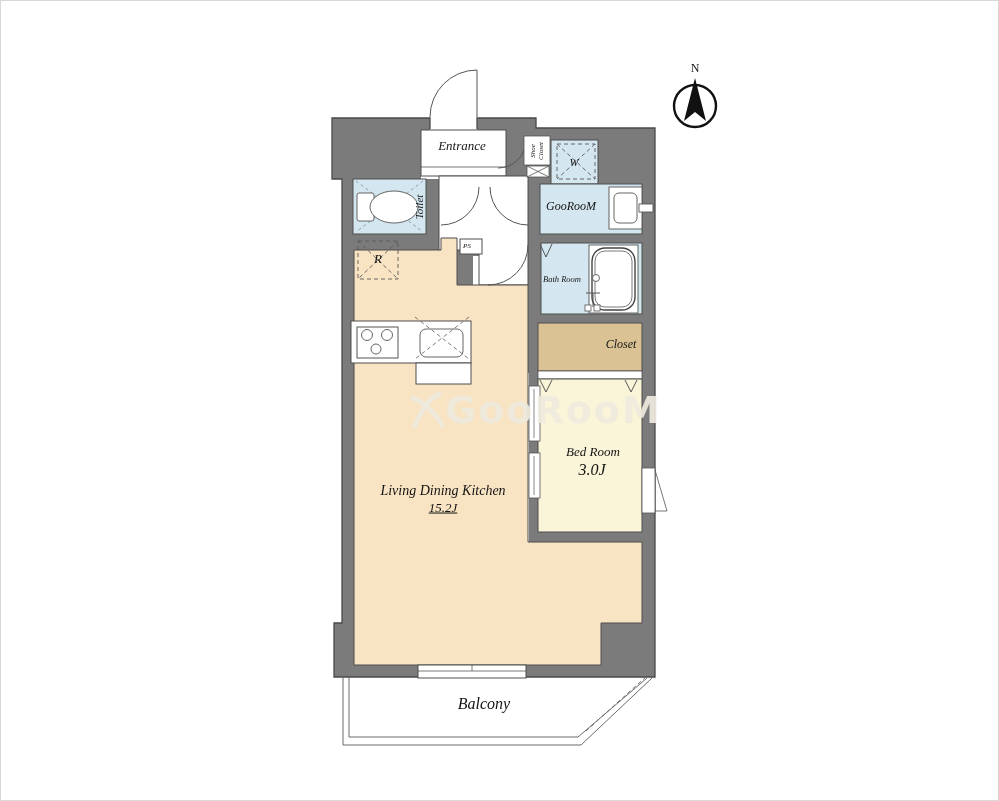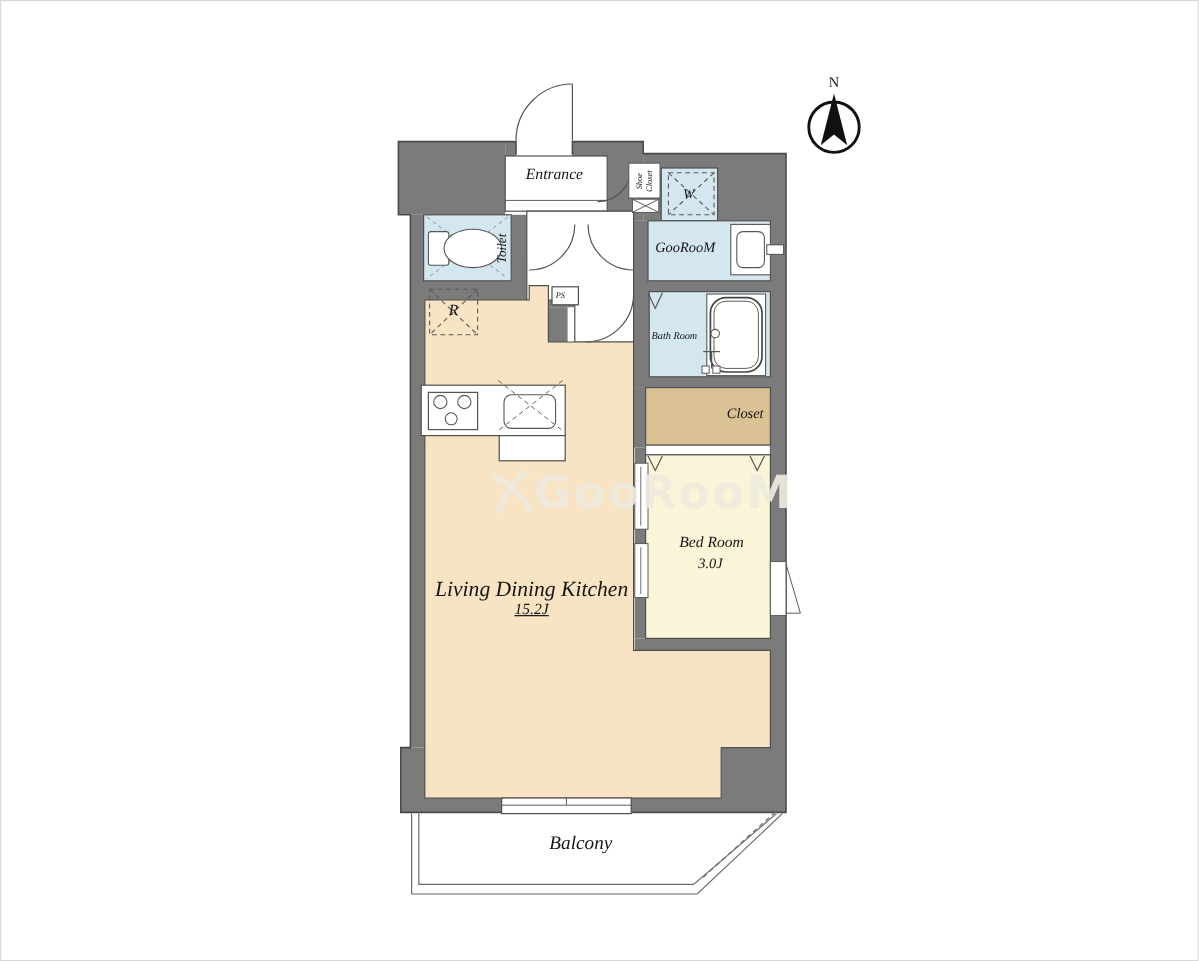--- a/index.html
+++ b/index.html
@@ -196,21 +196,21 @@
   <div class="lbl vert pre" style="left:536px;top:150px;font-size:7px;">Shoe
 Closet</div>
   <div class="lbl" style="left:573px;top:161px;font-size:11px;">W</div>
   <div class="lbl vert" style="left:418px;top:206px;font-size:11px;">Toilet</div>
   <div class="lbl" style="left:570px;top:206px;font-size:12px;">GooRooM</div>
   <div class="lbl" style="left:466px;top:245px;font-size:7px;">PS</div>
   <div class="lbl" style="left:377px;top:258px;font-size:13px;">R</div>
   <div class="lbl" style="left:561px;top:279px;font-size:8.5px;">Bath Room</div>
   <div class="lbl" style="left:620px;top:344px;font-size:12px;text-align:right;">Closet</div>
   <div class="lbl" style="left:592px;top:451px;font-size:13px;">Bed Room</div>
-  <div class="lbl" style="left:591px;top:469px;font-size:12px;">3.0J</div>
-  <div class="lbl" style="left:442px;top:490px;font-size:18px;text-align:center;">Living Dining Kitchen</div>
+  <div class="lbl" style="left:591px;top:469px;font-size:16px;">3.0J</div>
+  <div class="lbl" style="left:442px;top:490px;font-size:14px;text-align:center;">Living Dining Kitchen</div>
   <div class="lbl" style="left:442px;top:507px;font-size:13px;text-decoration:underline;">15.2J</div>
   <div class="lbl" style="left:483px;top:703px;font-size:16px;">Balcony</div>
   <div class="lbl" style="left:694px;top:68px;font-size:12px;font-style:normal;">N</div>
 
   <div class="watermark" style="left:444px;top:409px;font-size:38px;">GooRooM</div>
 
 </div>
 
 </body></html>

